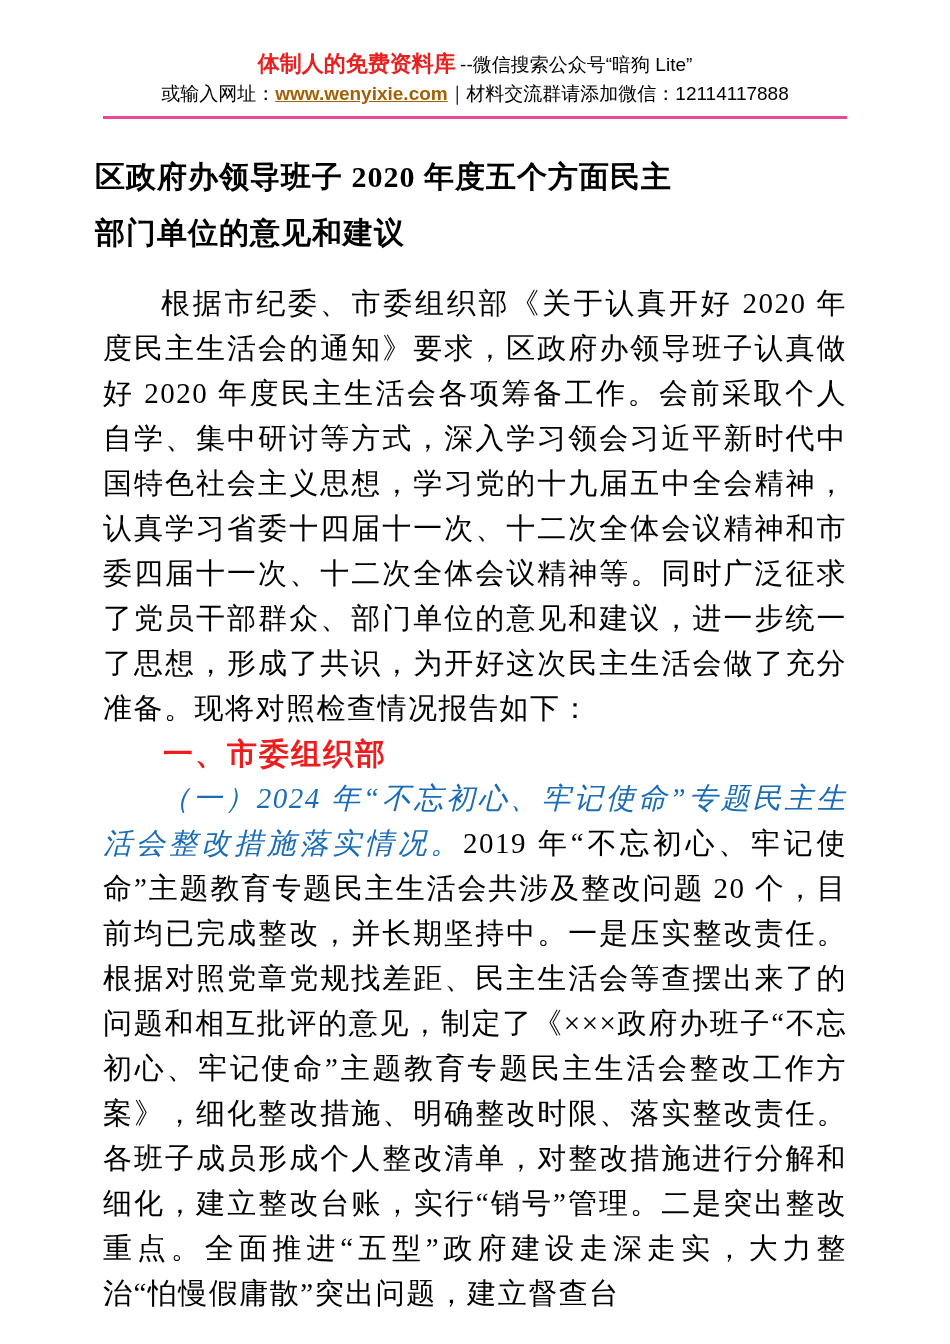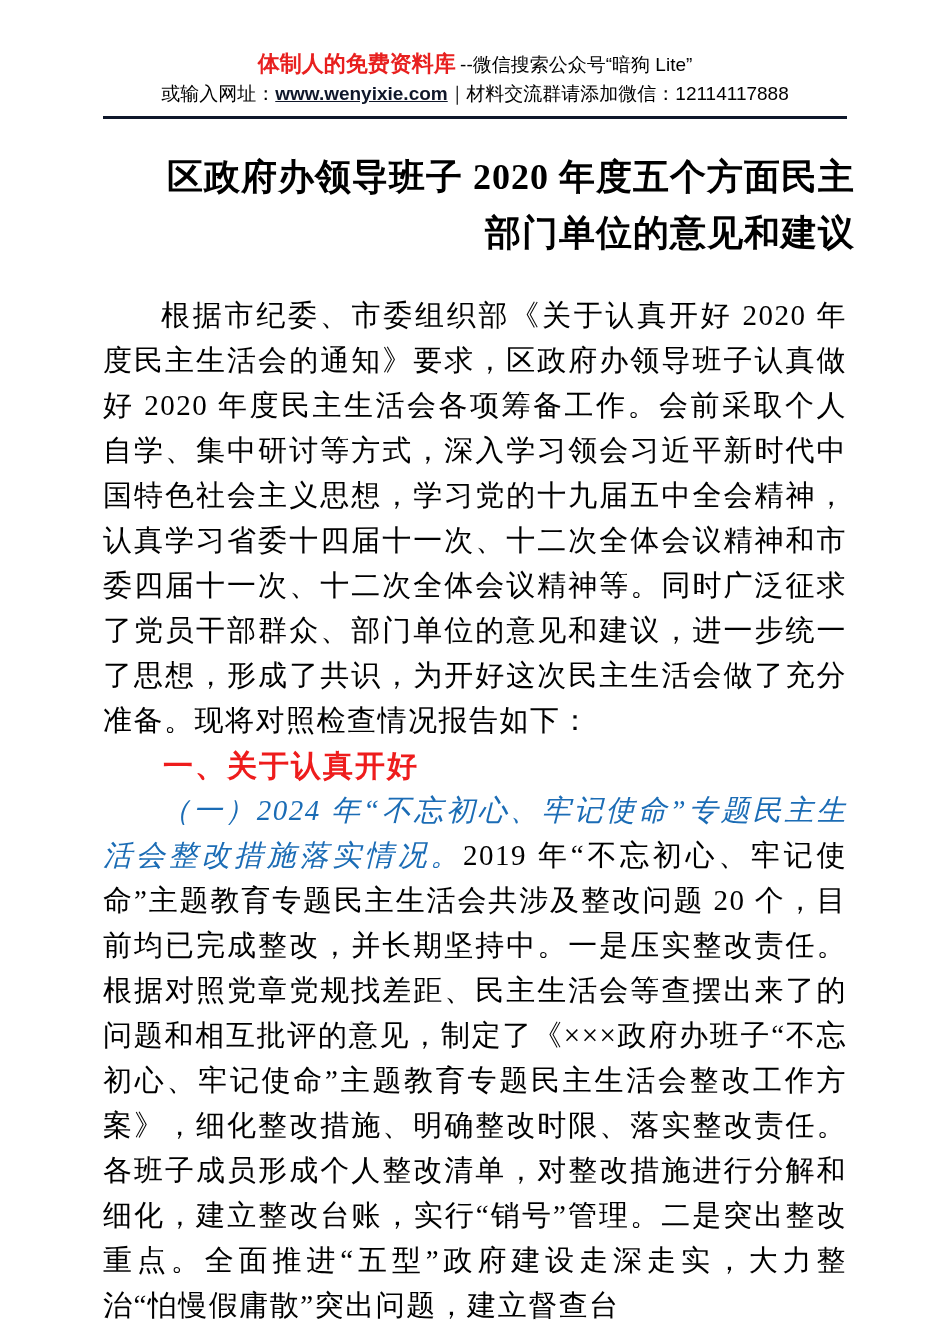--- a/index.html
+++ b/index.html
@@ -16,58 +16,58 @@
     overflow: hidden;
     font-family: "Liberation Serif", "DejaVu Serif", serif;
     color: #000000;
   }
   
   .doc-header {
     width: 744px;
     margin: 0 auto;
     padding-top: 50px;
     padding-bottom: 8px;
-    border-bottom: 3px solid #0f172a;
+    border-bottom: 3px solid #ec4899;
     text-align: center;
     font-family: "Liberation Sans", "DejaVu Sans", sans-serif;
     line-height: 28px;
   }
   .brand-red {
     color: #e8201f;
     font-weight: 700;
     font-size: 22px;
   }
   .brand-suffix {
     color: #000000;
     font-size: 19px;
   }
   .header-line2 {
     font-size: 19px;
     color: #000000;
   }
   .header-url {
-    color: #0f172a;
+    color: #a16207;
     text-decoration: underline;
     font-weight: 700;
   }
   
   .doc-title {
     margin: 30px auto 0 auto;
     width: 760px;
-    text-align: right;
+    text-align: left;
     font-weight: 700;
-    font-size: 36px;
+    font-size: 30px;
     line-height: 56px;
     letter-spacing: 1px;
     font-family: "Liberation Serif", "DejaVu Serif", serif;
   }
   
   .doc-body {
     width: 744px;
-    margin: 32px auto 0 auto;
+    margin: 20px auto 0 auto;
     font-size: 29px;
     line-height: 45px;
     letter-spacing: 1.5px;
     text-align: justify;
     text-justify: inter-character;
   }
   .doc-body p {
     margin: 0;
     text-indent: 2em;
   }
@@ -98,17 +98,17 @@
     </div>
   </div>
 
   <div class="doc-title">
     <div>区政府办领导班子 2020 年度五个方面民主</div>
     <div>部门单位的意见和建议</div>
   </div>
 
   <div class="doc-body">
     <p>根据市纪委、市委组织部《关于认真开好 2020 年度民主生活会的通知》要求，区政府办领导班子认真做好 2020 年度民主生活会各项筹备工作。会前采取个人自学、集中研讨等方式，深入学习领会习近平新时代中国特色社会主义思想，学习党的十九届五中全会精神，认真学习省委十四届十一次、十二次全体会议精神和市委四届十一次、十二次全体会议精神等。同时广泛征求了党员干部群众、部门单位的意见和建议，进一步统一了思想，形成了共识，为开好这次民主生活会做了充分准备。现将对照检查情况报告如下：</p>
-    <p class="section-heading">一、关于认真开好</p>
+    <p class="section-heading">一、市委组织部</p>
     <p><span class="blue-lead">（一）2024 年“不忘初心、牢记使命”专题民主生活会整改措施落实情况。</span><span>2019 年“不忘初心、牢记使命”主题教育专题民主生活会共涉及整改问题 20 个，目前均已完成整改，并长期坚持中。一是压实整改责任。根据对照党章党规找差距、民主生活会等查摆出来了的问题和相互批评的意见，制定了《×××政府办班子“不忘初心、牢记使命”主题教育专题民主生活会整改工作方案》，细化整改措施、明确整改时限、落实整改责任。各班子成员形成个人整改清单，对整改措施进行分解和细化，建立整改台账，实行“销号”管理。二是突出整改重点。全面推进“五型”政府建设走深走实，大力整治“怕慢假庸散”突出问题，建立督查台</span></p>
   </div>
 
 </div>
 
 </body></html>

